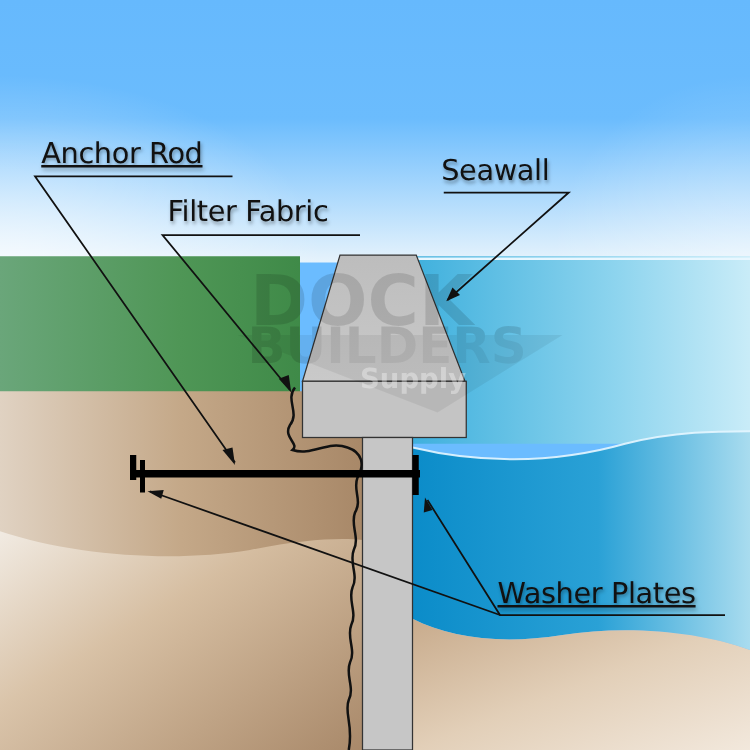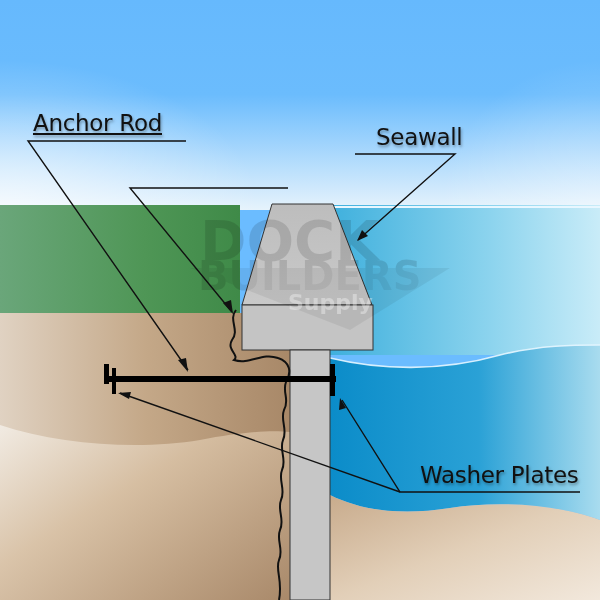--- a/index.html
+++ b/index.html
@@ -122,15 +122,16 @@
     <g fill="#111">
       <polygon points="188,372 178,360 186,358"></polygon>
       <polygon points="233,314 223,303 231,300"></polygon>
       <polygon points="357,241 362,230 368,236"></polygon>
       <polygon points="340,398 339,410 346,408"></polygon>
       <polygon points="118,393 131,392 129,399"></polygon>
     </g>
   </svg>
 
   <div class="label" style="left:33px; top:110px;text-decoration:underline;">Anchor Rod</div>
-  <div class="label" style="left:376px; top:124px;">Seawall</div>
-  <div class="label" style="left:420px; top:462px;">Washer Plates</div>
+  <div class="label" style="left:134px; top:157px;">Filter Fabric</div>
+  <div class="label" style="left:353px; top:124px;">Seawall</div>
+  <div class="label" style="left:398px; top:462px;text-decoration:underline;">Washer Plates</div>
 </div>
 
 </body></html>

